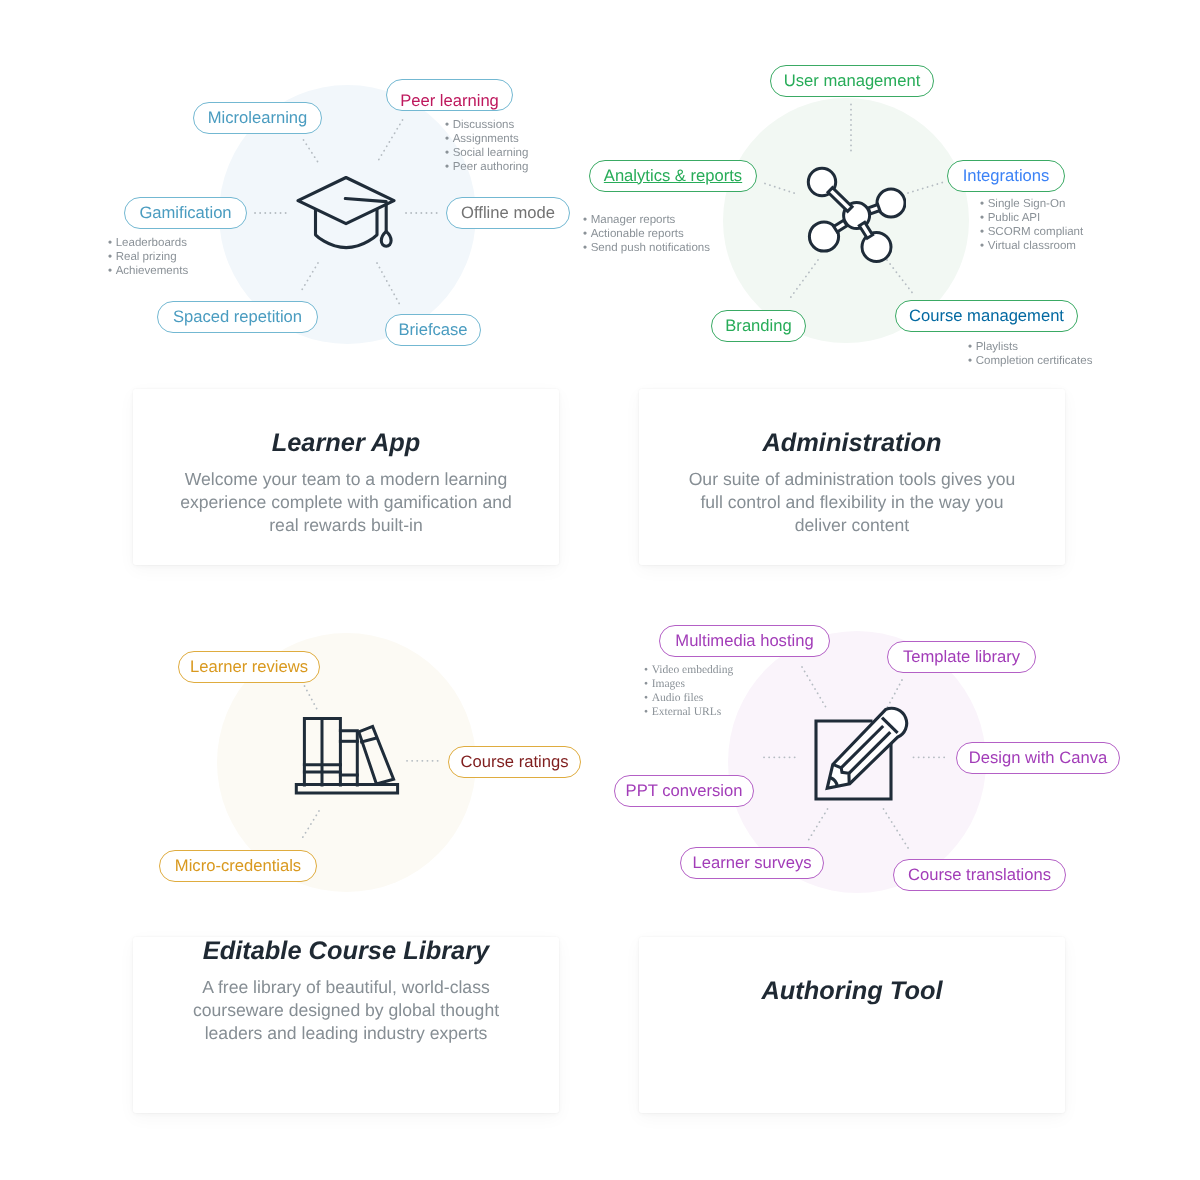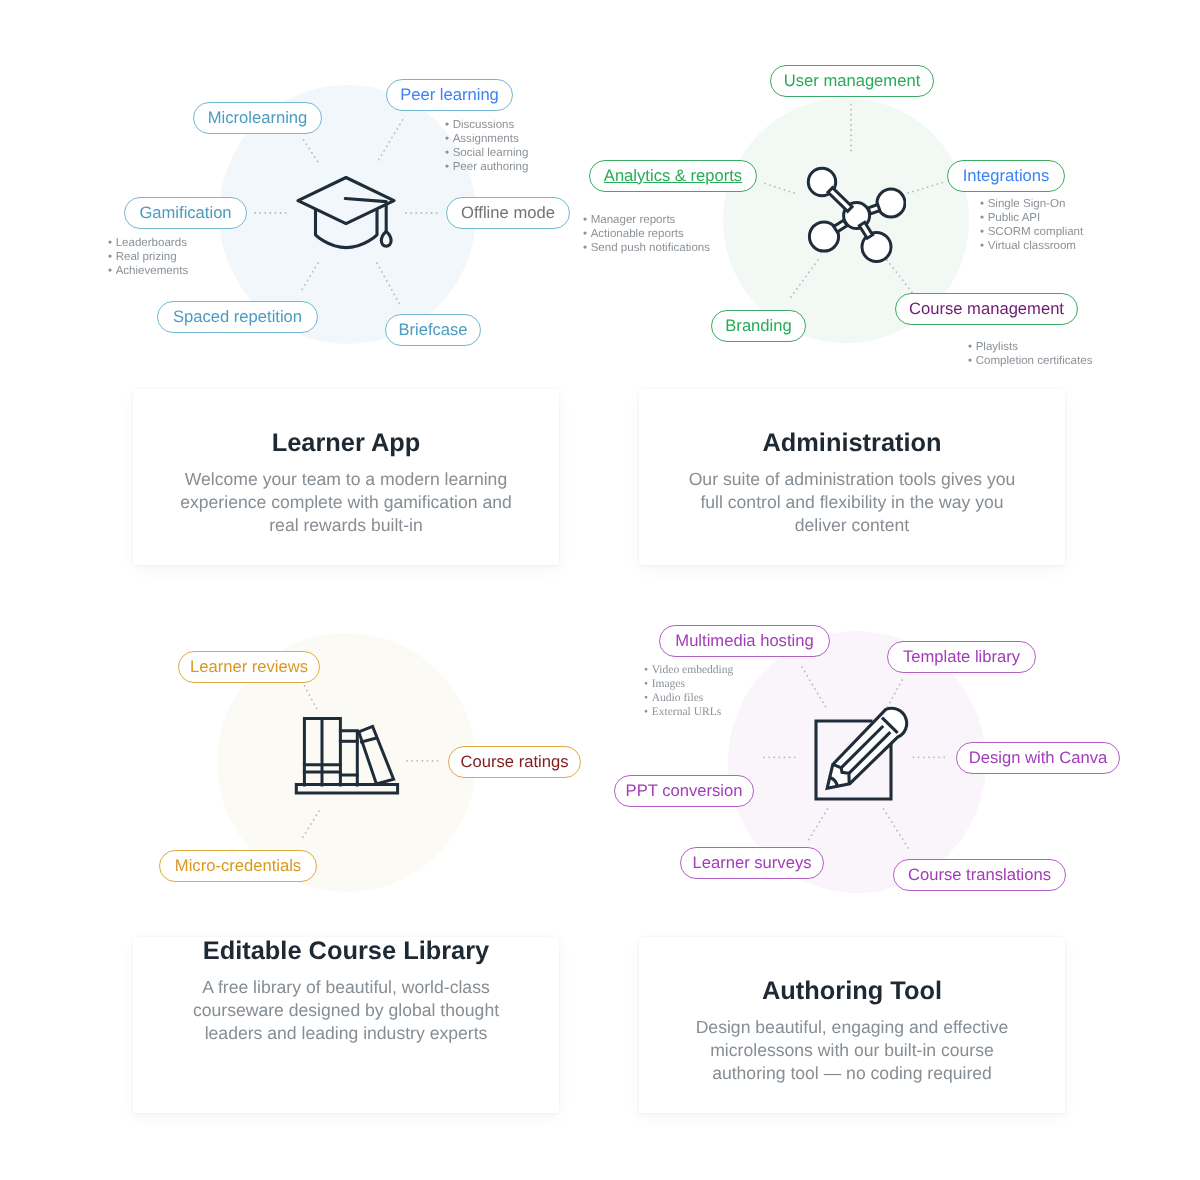--- a/index.html
+++ b/index.html
@@ -16,21 +16,21 @@
            white-space:nowrap;}
   .bullets span{display:block;}
   .bullets span:before{content:"\2022";margin-right:3.6px;}
   .icon{position:absolute;}
   .dots{position:absolute;overflow:visible;}
   .card{position:absolute;background:#fff;border-radius:3px;
         box-shadow:0 0 0 1px rgba(0,0,0,0.012), 0 1px 4px rgba(23,24,24,.035),
                    0 5px 18px rgba(23,24,24,.035);
         text-align:center;}
   .card .ttl{margin:0;font-size:25.4px;font-weight:bold;color:#1f2933;
-             letter-spacing:0px;font-family:"Liberation Sans",sans-serif;}
+             letter-spacing:0px;font-family:"Liberation Sans",sans-serif;font-style:italic;}
   .card .desc{margin:0;font-size:17.6px;color:#868e94;line-height:23.2px;}
 </style>
 </head>
 <body>
 
 <div class="page">
 
 <section class="quad">
   <div class="blob" style="left:219px;top:85px;width:257px;height:259px;background:#f2f7fb;"></div>
 
@@ -51,21 +51,21 @@
       <path d="M19.5 34.5 L19.5 59.8 C19.5 59.8 32.1 72.6 50.2 72.6
                C68.3 72.6 81.0 59.8 81.0 59.8 L81.0 34.5"></path>
       <path d="M49.3 23.5 L90.2 26.6 L90.2 56.4"></path>
       <path d="M90.2 56.4 C86.5 59.7 85.3 63.1 85.3 65.6
                C85.3 68.8 87.5 71.2 90.2 71.2
                C92.9 71.2 95.1 68.8 95.1 65.6
                C95.1 63.1 93.9 59.7 90.2 56.4 Z"></path>
     </g>
   </svg>
 
-  <div class="pill" style="left:386px;top:79px;width:127px;border-color:#73b8d2;color:#3b82f6;">
+  <div class="pill" style="left:386px;top:79px;width:127px;border-color:#73b8d2;color:#be185d;align-items:flex-end;">
     <span>Peer learning</span>
   </div>
   <div class="pill" style="left:193px;top:102px;width:129px;border-color:#73b8d2;color:#4a9cc0;">
     <span>Microlearning</span>
   </div>
   <div class="pill" style="left:124px;top:197px;width:123px;border-color:#73b8d2;color:#4a9cc0;">
     <span>Gamification</span>
   </div>
   <div class="pill" style="left:446px;top:197px;width:124px;border-color:#73b8d2;color:#737373;">
     <span>Offline mode</span>
@@ -127,21 +127,21 @@
   </div>
   <div class="pill" style="left:589px;top:160px;width:168px;border-color:#3aaa64;color:#27ac58;text-decoration:underline;">
     <span>Analytics &amp; reports</span>
   </div>
   <div class="pill" style="left:947px;top:160px;width:118px;border-color:#3aaa64;color:#3b82f6;">
     <span>Integrations</span>
   </div>
   <div class="pill" style="left:711px;top:310px;width:95px;border-color:#3aaa64;color:#27ac58;">
     <span>Branding</span>
   </div>
-  <div class="pill" style="left:895px;top:293px;width:183px;border-color:#3aaa64;color:#701a75;">
+  <div class="pill" style="left:895px;top:300px;width:183px;border-color:#3aaa64;color:#0369a1;">
     <span>Course management</span>
   </div>
 
   <div class="bullets" style="left:583px;top:198px;margin-top:16px;">
     <span>Manager reports</span>
     <span>Actionable reports</span>
     <span>Send push notifications</span>
   </div>
   <div class="bullets" style="left:980px;top:198px;">
     <span>Single Sign-On</span>
@@ -251,17 +251,16 @@
 
   <div class="bullets" style="left:644px;top:664px;font-family:Liberation Serif, serif;">
     <span>Video embedding</span>
     <span>Images</span>
     <span>Audio files</span>
     <span>External URLs</span>
   </div>
 
   <div class="card" style="left:639px;top:937px;width:426px;height:176px;">
     <div class="ttl" style="margin-top:40px;">Authoring Tool</div>
-    <div class="desc" style="margin:10px auto 0;width:340px;">Design beautiful, engaging and effective microlessons with our built-in course authoring tool — no coding required</div>
   </div>
 </section>
 
 </div>
 
 </body></html>

